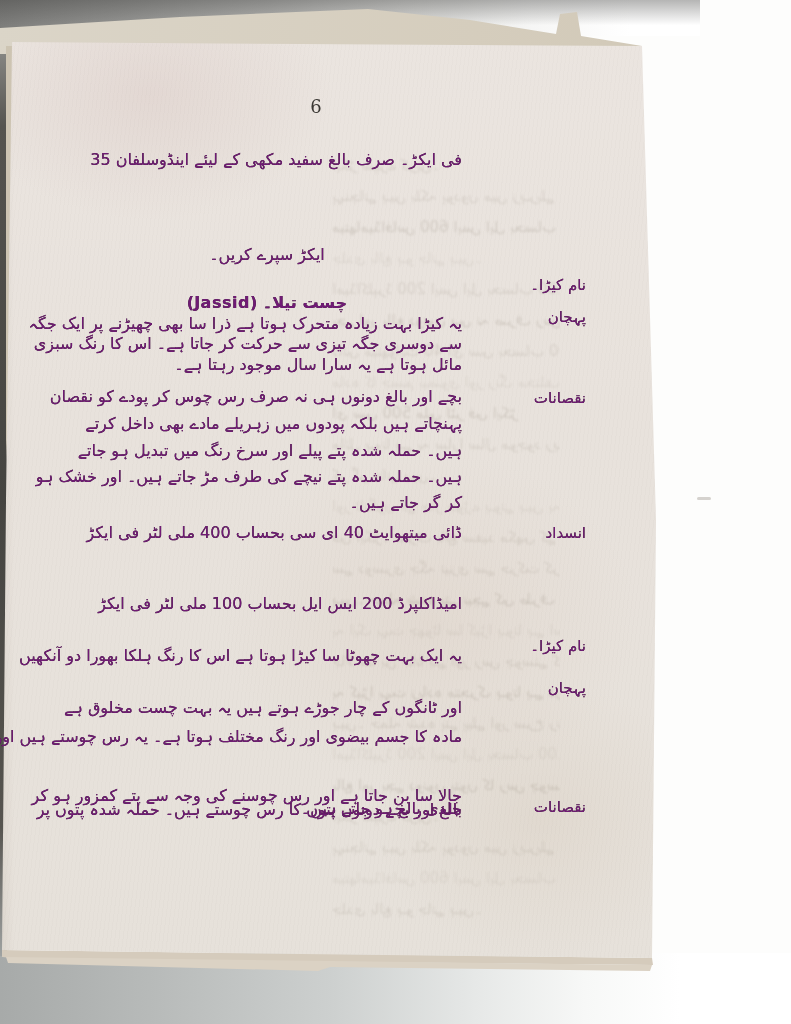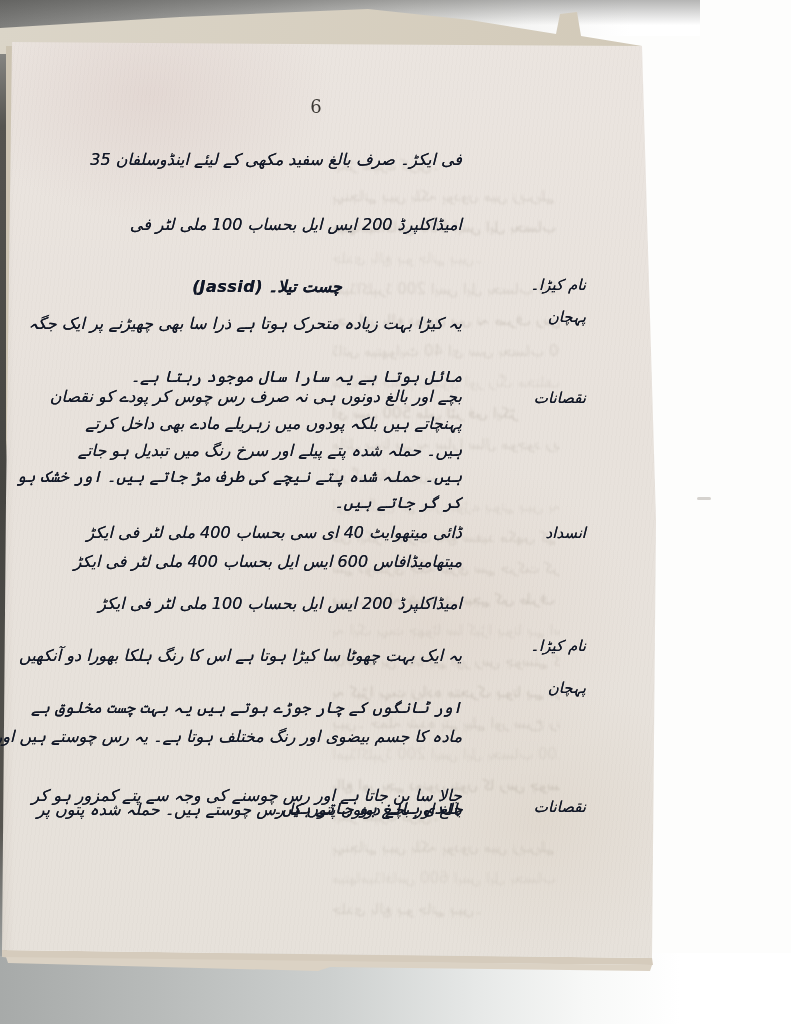--- a/index.html
+++ b/index.html
@@ -73,25 +73,25 @@
   }
   .ghost-line:nth-child(3n){opacity:.20}
   .ghost-line:nth-child(4n){opacity:.10}
   
   .pageno{
     position:absolute;left:299px;top:96px;width:34px;text-align:center;
     font-family:"DejaVu Serif",serif;font-size:18px;color:#3a3733;
   }
   .bline,.cline,.hline,.mlabel{
     position:absolute;direction:rtl;white-space:nowrap;
-    font-size:16px;color:#0f172a;text-shadow:0 0 .4px #2c2822;font-style:italic;
+    font-size:16px;color:#701a75;text-shadow:0 0 .4px #2c2822;
   }
   .bline{right:329px;}
   .cline{left:72px;width:390px;text-align:center;}
-  .hline{left:72px;width:390px;text-align:center;font-weight:bold;}
+  .hline{left:72px;width:390px;text-align:center;font-weight:bold;margin-top:16px;}
   .hline .he{font-family:"DejaVu Sans",sans-serif;font-weight:bold;letter-spacing:.5px;}
   .mlabel{right:205px;font-size:15px;}
 </style>
 </head>
 <body>
 
 <div id="stage">
 
   <div class="top-strip"></div>
   <div class="bottom-bg"></div>
@@ -128,42 +128,42 @@
       <div class="ghost-line" style="padding-left: 20px;">بالغ اور بچے دونوں پتوں کا رس چوستے ہیں۔ حملہ شدہ پتوں پر</div>
       <div class="ghost-line" style="padding-left: 57px;">ایکڑ سپرے کریں۔</div>
       <div class="ghost-line" style="padding-left: 4px;">پہنچاتے ہیں بلکہ پودوں میں زہریلے مادے بھی داخل کرتے</div>
       <div class="ghost-line" style="padding-left: 41px;">میتھامیڈافاس 600 ایس ایل بحساب 400 ملی لٹر فی ایکڑ</div>
       <div class="ghost-line" style="padding-left: 78px;">جلدی بالغ ہو جاتے ہیں۔</div>
     </div>
 
   <div class="pageno">6</div>
 
   <div class="bline" style="top:150px">فی ایکڑ۔ صرف بالغ سفید مکھی کے لیئے اینڈوسلفان 35</div>
-  <div class="bline" style="top:215px">امیڈاکلپرڈ 200 ایس ایل بحساب 100 ملی لٹر فی</div>
+  <div class="cline" style="top:245px">ایکڑ سپرے کریں۔</div>
 
   <div class="hline" style="top:277px">
     <span class="hu">چست تیلا۔</span>
     <span class="he">(Jassid)</span>
   </div>
   <div class="mlabel" style="top:276px">نام کیڑا۔</div>
   <div class="mlabel" style="top:308px">پہچان</div>
 
   <div class="bline" style="top:314px">یہ کیڑا بہت زیادہ متحرک ہوتا ہے ذرا سا بھی چھیڑنے پر ایک جگہ</div>
-  <div class="bline" style="top:367px">مائل ہوتا ہے یہ سارا سال موجود رہتا ہے۔</div>
+  <div class="bline" style="top:334px">سے دوسری جگہ تیزی سے حرکت کر جاتا ہے۔ اس کا رنگ سبزی</div>
+  <div class="bline" style="top:355px">مائل ہوتا ہے یہ سارا سال موجود رہتا ہے۔</div>
 
   <div class="mlabel" style="top:389px">نقصانات</div>
   <div class="bline" style="top:387px">بچے اور بالغ دونوں ہی نہ صرف رس چوس کر پودے کو نقصان</div>
   <div class="bline" style="top:414px">پہنچاتے ہیں بلکہ پودوں میں زہریلے مادے بھی داخل کرتے</div>
   <div class="bline" style="top:441px">ہیں۔ حملہ شدہ پتے پیلے اور سرخ رنگ میں تبدیل ہو جاتے</div>
   <div class="bline" style="top:467px">ہیں۔ حملہ شدہ پتے نیچے کی طرف مڑ جاتے ہیں۔ اور خشک ہو</div>
   <div class="bline" style="top:493px">کر گر جاتے ہیں۔</div>
 
   <div class="mlabel" style="top:524px">انسداد</div>
   <div class="bline" style="top:523px">ڈائی میتھوایٹ 40 ای سی بحساب 400 ملی لٹر فی ایکڑ</div>
-  <div class="bline" style="top:552px">میتھامیڈافاس 600 ایس ایل بحساب 400 ملی لٹر فی ایکڑ</div>
   <div class="bline" style="top:594px">امیڈاکلپرڈ 200 ایس ایل بحساب 100 ملی لٹر فی ایکڑ</div>
 
   <div class="mlabel" style="top:637px">نام کیڑا۔</div>
   <div class="mlabel" style="top:679px">پہچان</div>
 
   <div class="bline" style="top:646px">یہ ایک بہت چھوٹا سا کیڑا ہوتا ہے اس کا رنگ ہلکا بھورا دو آنکھیں</div>
   <div class="bline" style="top:698px">اور ٹانگوں کے چار جوڑے ہوتے ہیں یہ بہت چست مخلوق ہے</div>
   <div class="bline" style="top:727px">مادہ کا جسم بیضوی اور رنگ مختلف ہوتا ہے۔ یہ رس چوستے ہیں اور</div>
   <div class="bline" style="top:799px">جلدی بالغ ہو جاتے ہیں۔</div>
 

